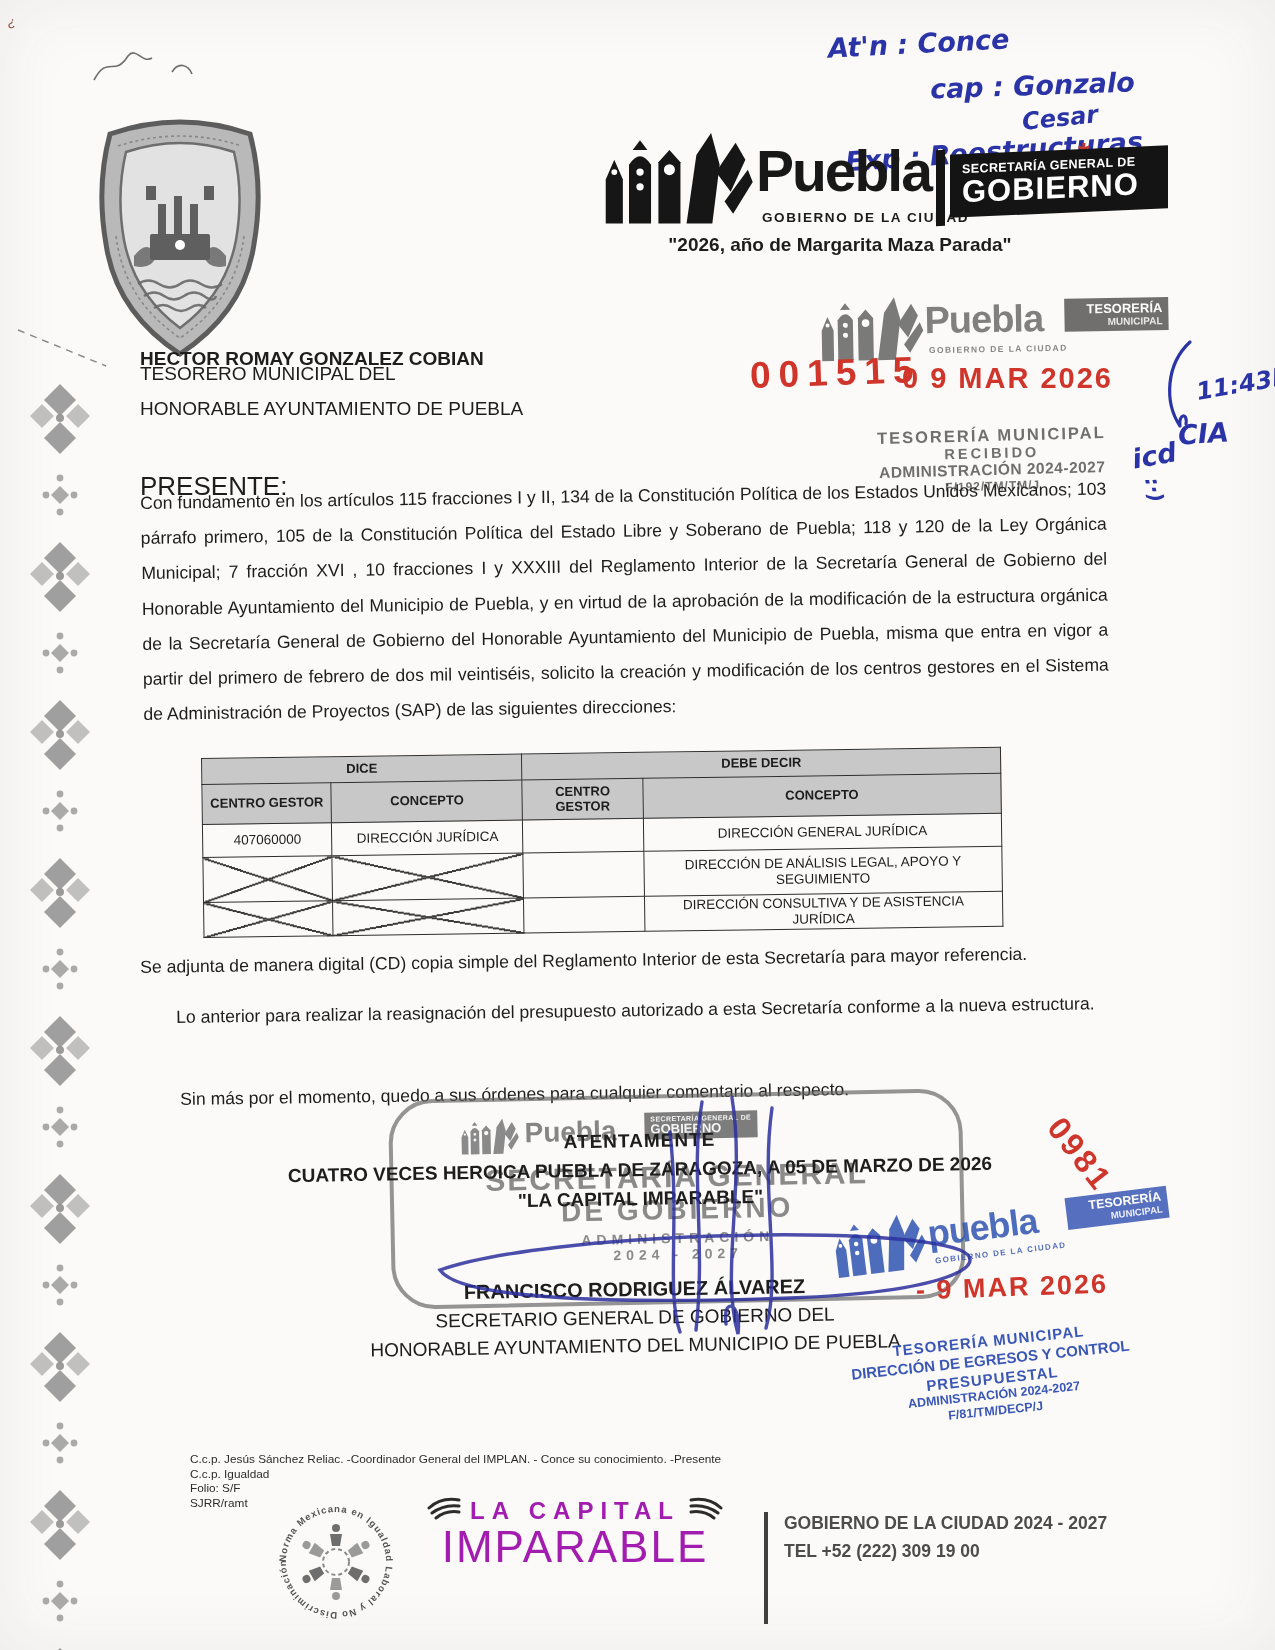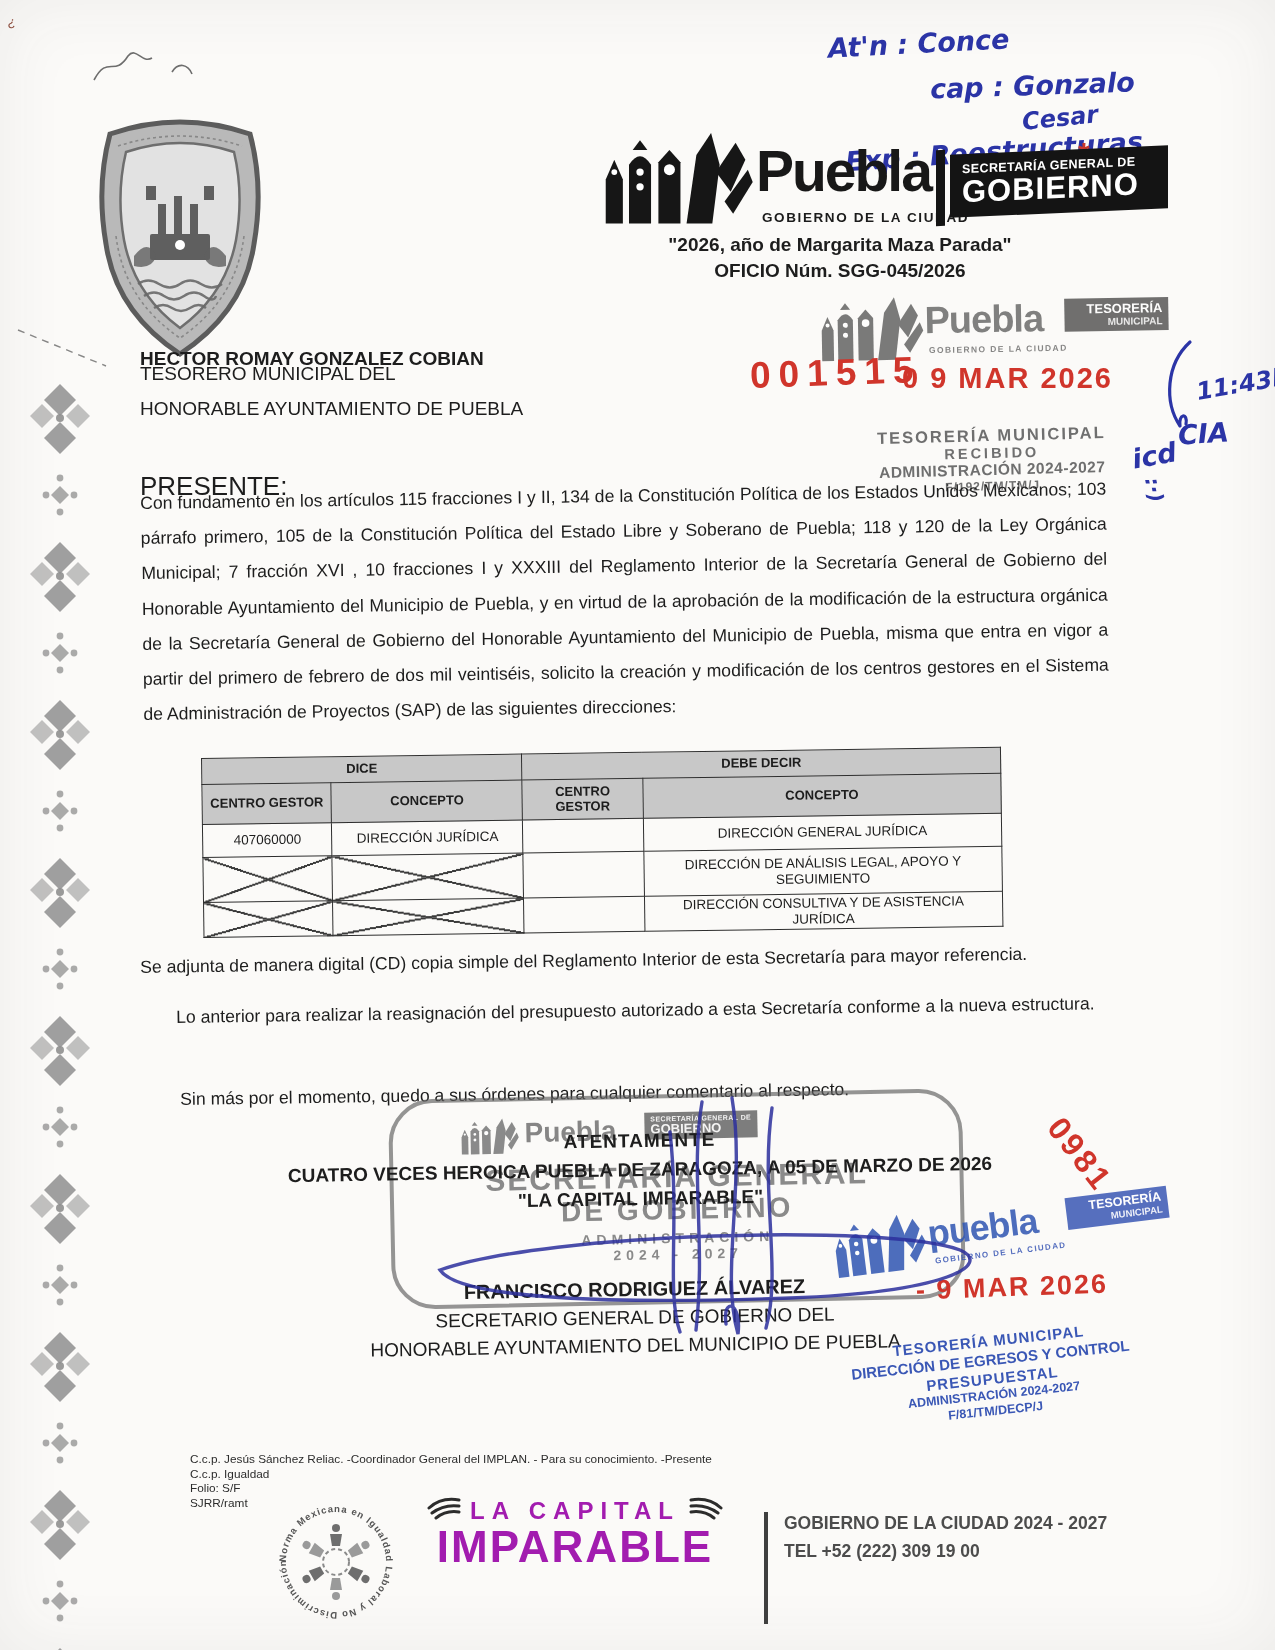--- a/index.html
+++ b/index.html
@@ -131,21 +131,20 @@
   </div>
   <div class="abs" style="left:756px;top:138px;font-size:57px;font-weight:800;letter-spacing:-2px;color:#181818;">Puebla</div>
   <div class="abs b" style="left:762px;top:210px;font-size:13.5px;letter-spacing:1.6px;color:#1b1b1b;">GOBIERNO DE LA CIUDAD</div>
   <div class="abs" style="left:936px;top:150px;width:9px;height:76px;background:#141414;transform:skewY(-2.5deg);"></div>
   <div class="abs banner" style="left:950px;top:150px;">
     <div class="l1">SECRETARÍA GENERAL DE</div>
     <div class="l2">GOBIERNO</div>
   </div>
 
   <div class="abs b ctr" style="left:600px;top:234px;width:480px;font-size:19px;">"2026, año de Margarita Maza Parada"</div>
-  <div class="abs b ctr" style="left:600px;top:260px;width:480px;font-size:19px;">OFICIO Núm. SGG-045/2026</div>
 
   <div class="abs b" style="left:140px;top:348px;font-size:19px;">HECTOR ROMAY GONZALEZ COBIAN</div>
   <div class="abs" style="left:140px;top:363px;font-size:19px;">TESORERO MUNICIPAL DEL</div>
   <div class="abs" style="left:140px;top:398px;font-size:19px;">HONORABLE AYUNTAMIENTO DE PUEBLA</div>
   <div class="abs" style="left:140px;top:433px;font-size:26px;margin-top:38px;">PRESENTE:</div>
 
   <div class="abs" style="left:816px;top:292px;width:352px;opacity:.6;transform:rotate(-1deg);">
     <div class="abs" style="left:0;top:0;color:#262626;">
       <svg width="110" height="68">
           <use href="#skyline" width="110" height="68"></use>
@@ -283,21 +282,21 @@
 
   <div class="abs ctr blue-stamp" style="left:832px;top:1332px;width:320px;transform:rotate(-6deg);line-height:1.25;">
     <div style="font-size:15px;letter-spacing:1px;">TESORERÍA MUNICIPAL</div>
     <div style="font-size:15px;">DIRECCIÓN DE EGRESOS Y CONTROL</div>
     <div style="font-size:15px;letter-spacing:1px;">PRESUPUESTAL</div>
     <div style="font-size:12.5px;">ADMINISTRACIÓN 2024-2027</div>
     <div style="font-size:12.5px;">F/81/TM/DECP/J</div>
   </div>
 
   <div class="abs" style="left:190px;top:1452px;font-size:11.8px;line-height:14.5px;color:#2c2c2c;">
-    <div>C.c.p.     Jesús Sánchez Reliac. -Coordinador General del IMPLAN. - Para su conocimiento. -Presente</div>
+    <div>C.c.p.     Jesús Sánchez Reliac. -Coordinador General del IMPLAN. - Conce su conocimiento. -Presente</div>
     <div>C.c.p. Igualdad</div>
     <div>Folio: S/F</div>
     <div>SJRR/ramt</div>
   </div>
 
   <svg class="abs" style="left:270px;top:1496px;" width="132" height="132" viewBox="0 0 132 132">
     <defs>
         <path id="circPath" d="M66 66 m -50 0 a 50 50 0 1 1 100 0 a 50 50 0 1 1 -100 0"></path>
       </defs>
     <text font-size="9.5" fill="#555" font-weight="bold" font-family="Liberation Sans, sans-serif" letter-spacing="1">
@@ -337,21 +336,21 @@
   <div class="abs" style="left:420px;top:1496px;width:310px;text-align:center;color:#a21caf;">
     <div style="display:flex;align-items:center;justify-content:center;gap:8px;">
       <span style="color:#2c2c2c;"><svg width="36" height="26">
             <use href="#wing" width="36" height="26"></use>
           </svg></span>
       <span class="b" style="font-size:24px;letter-spacing:7px;font-weight:800;white-space:nowrap;">LA CAPITAL</span>
       <span style="color:#2c2c2c;transform:scaleX(-1);display:inline-block;"><svg width="36" height="26">
             <use href="#wing" width="36" height="26"></use>
           </svg></span>
     </div>
-    <div class="b" style="font-size:44px;letter-spacing:2px;font-weight:700;margin-top:-4px;">IMPARABLE</div>
+    <div class="b" style="font-size:44px;letter-spacing:2px;font-weight:400;margin-top:-4px;">IMPARABLE</div>
   </div>
 
   <div class="abs" style="left:764px;top:1512px;width:3.5px;height:112px;background:#3f3f3f;"></div>
   <div class="abs" style="left:784px;top:1510px;font-size:17.5px;font-weight:bold;color:#4c4c4c;line-height:27.5px;">
     <div>GOBIERNO DE LA CIUDAD 2024 - 2027</div>
     <div>TEL +52 (222) 309 19 00</div>
   </div>
 
 </div>
 

